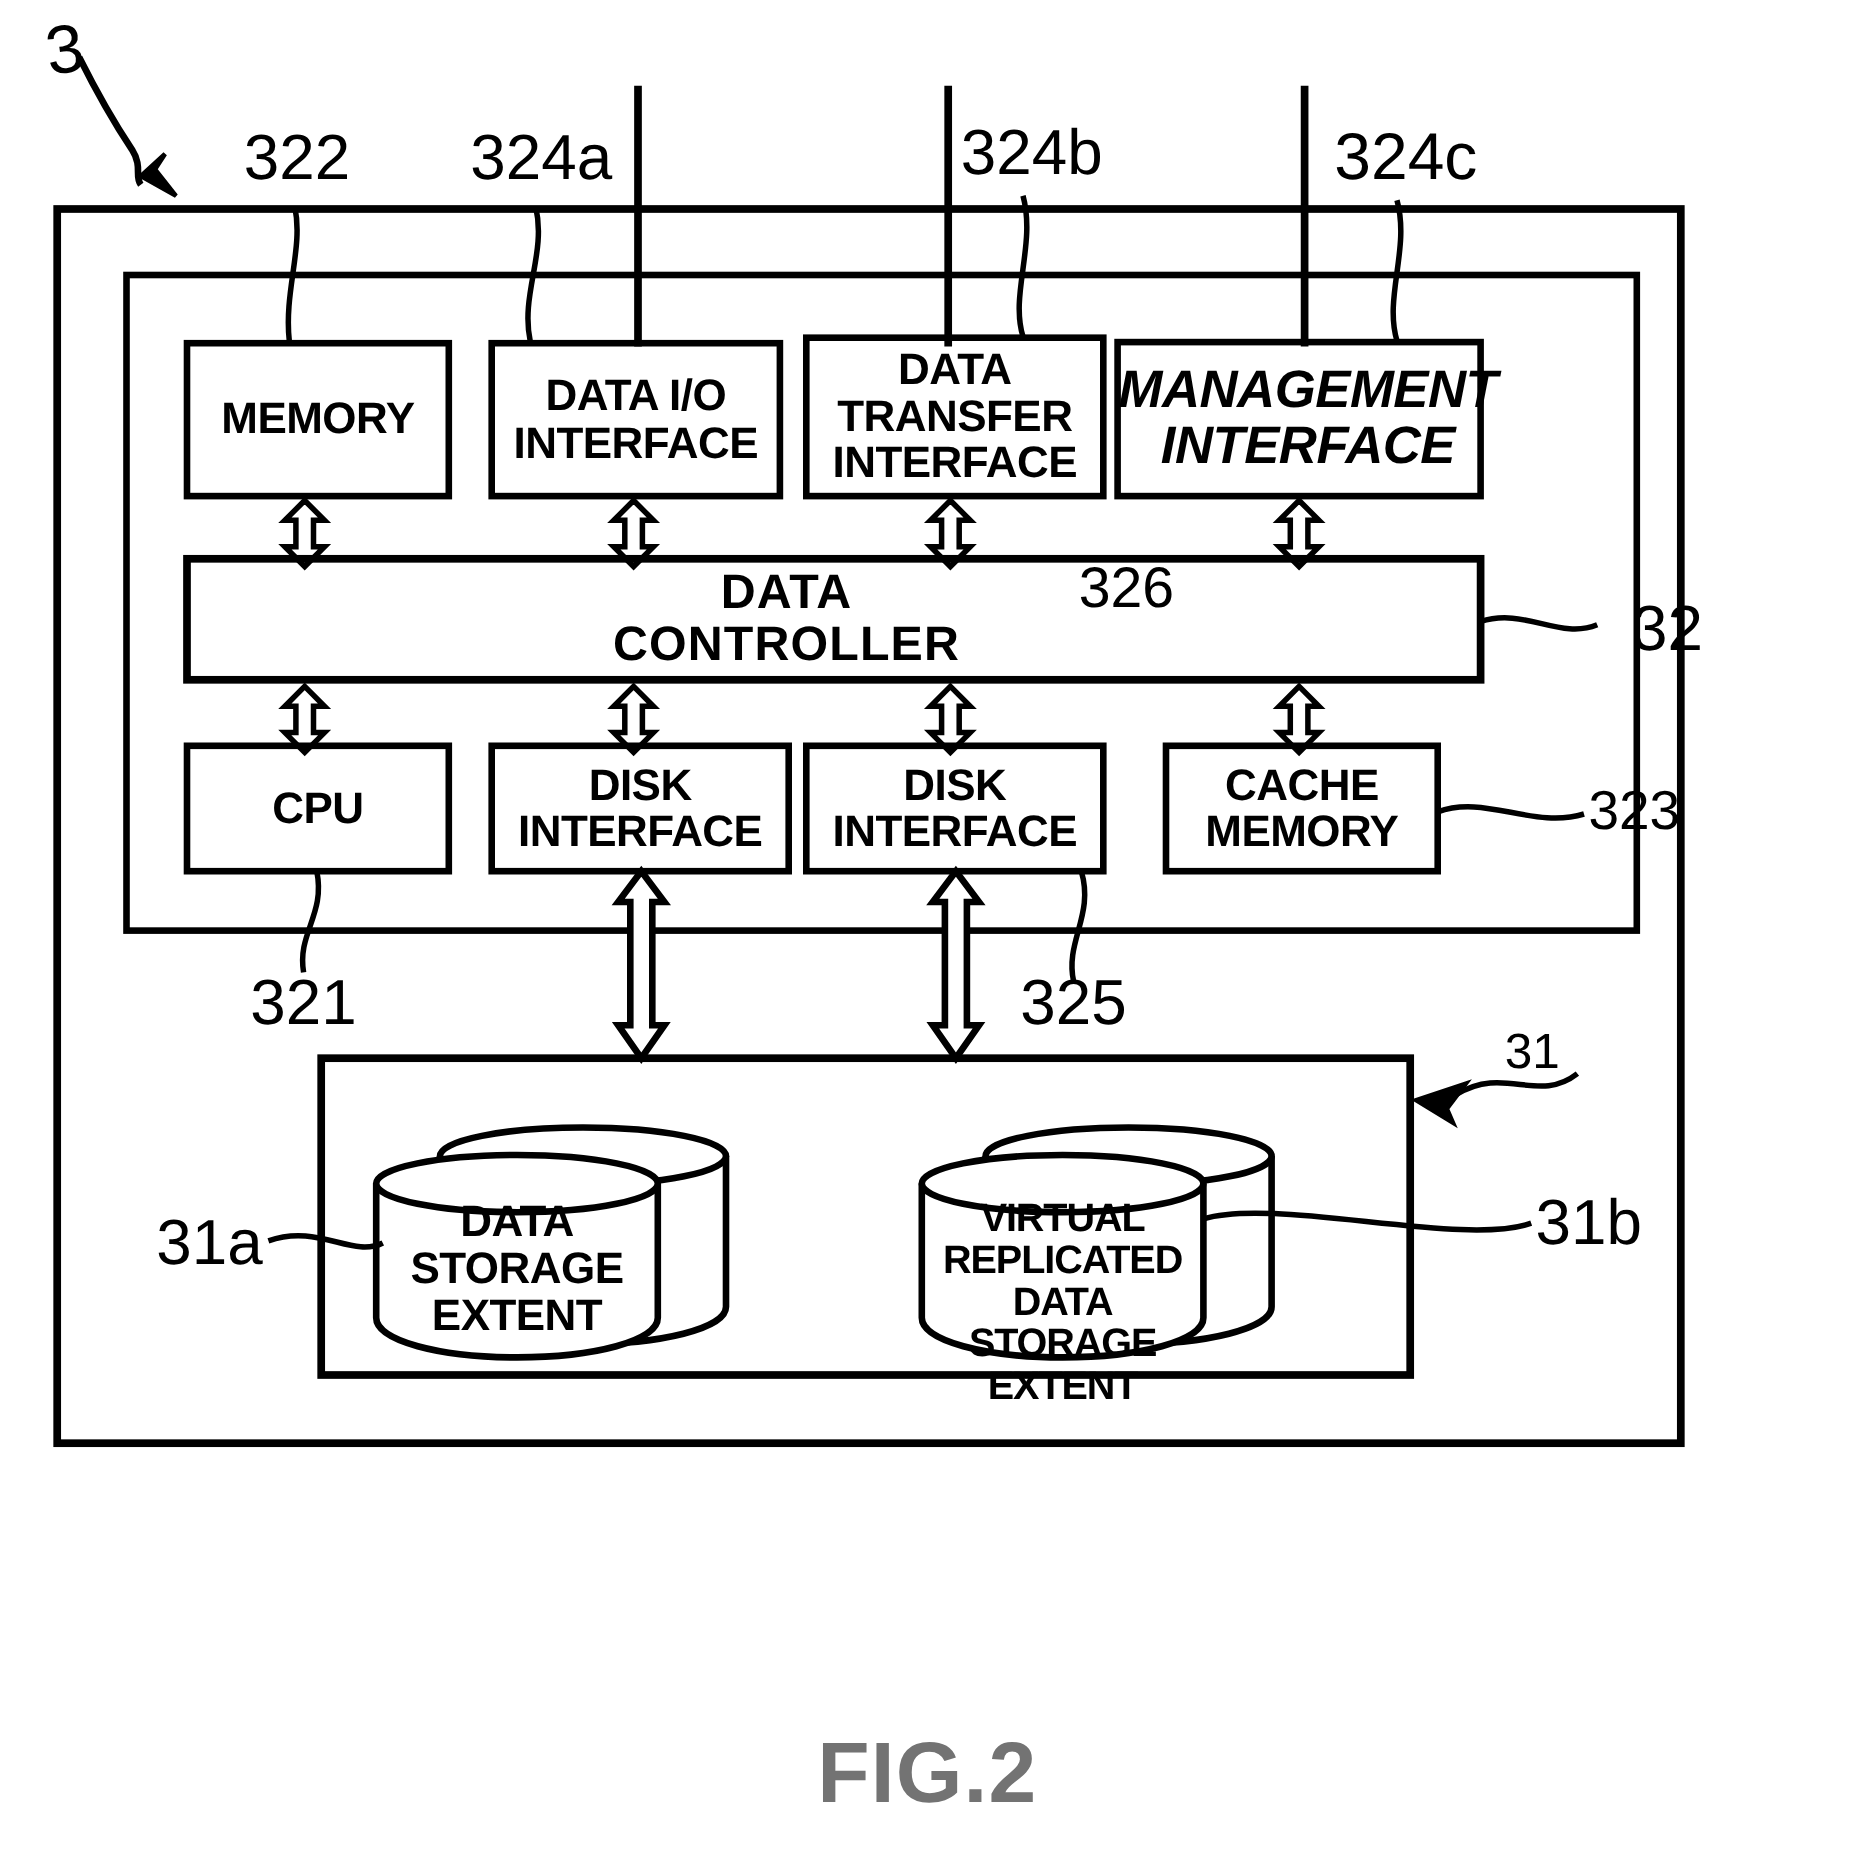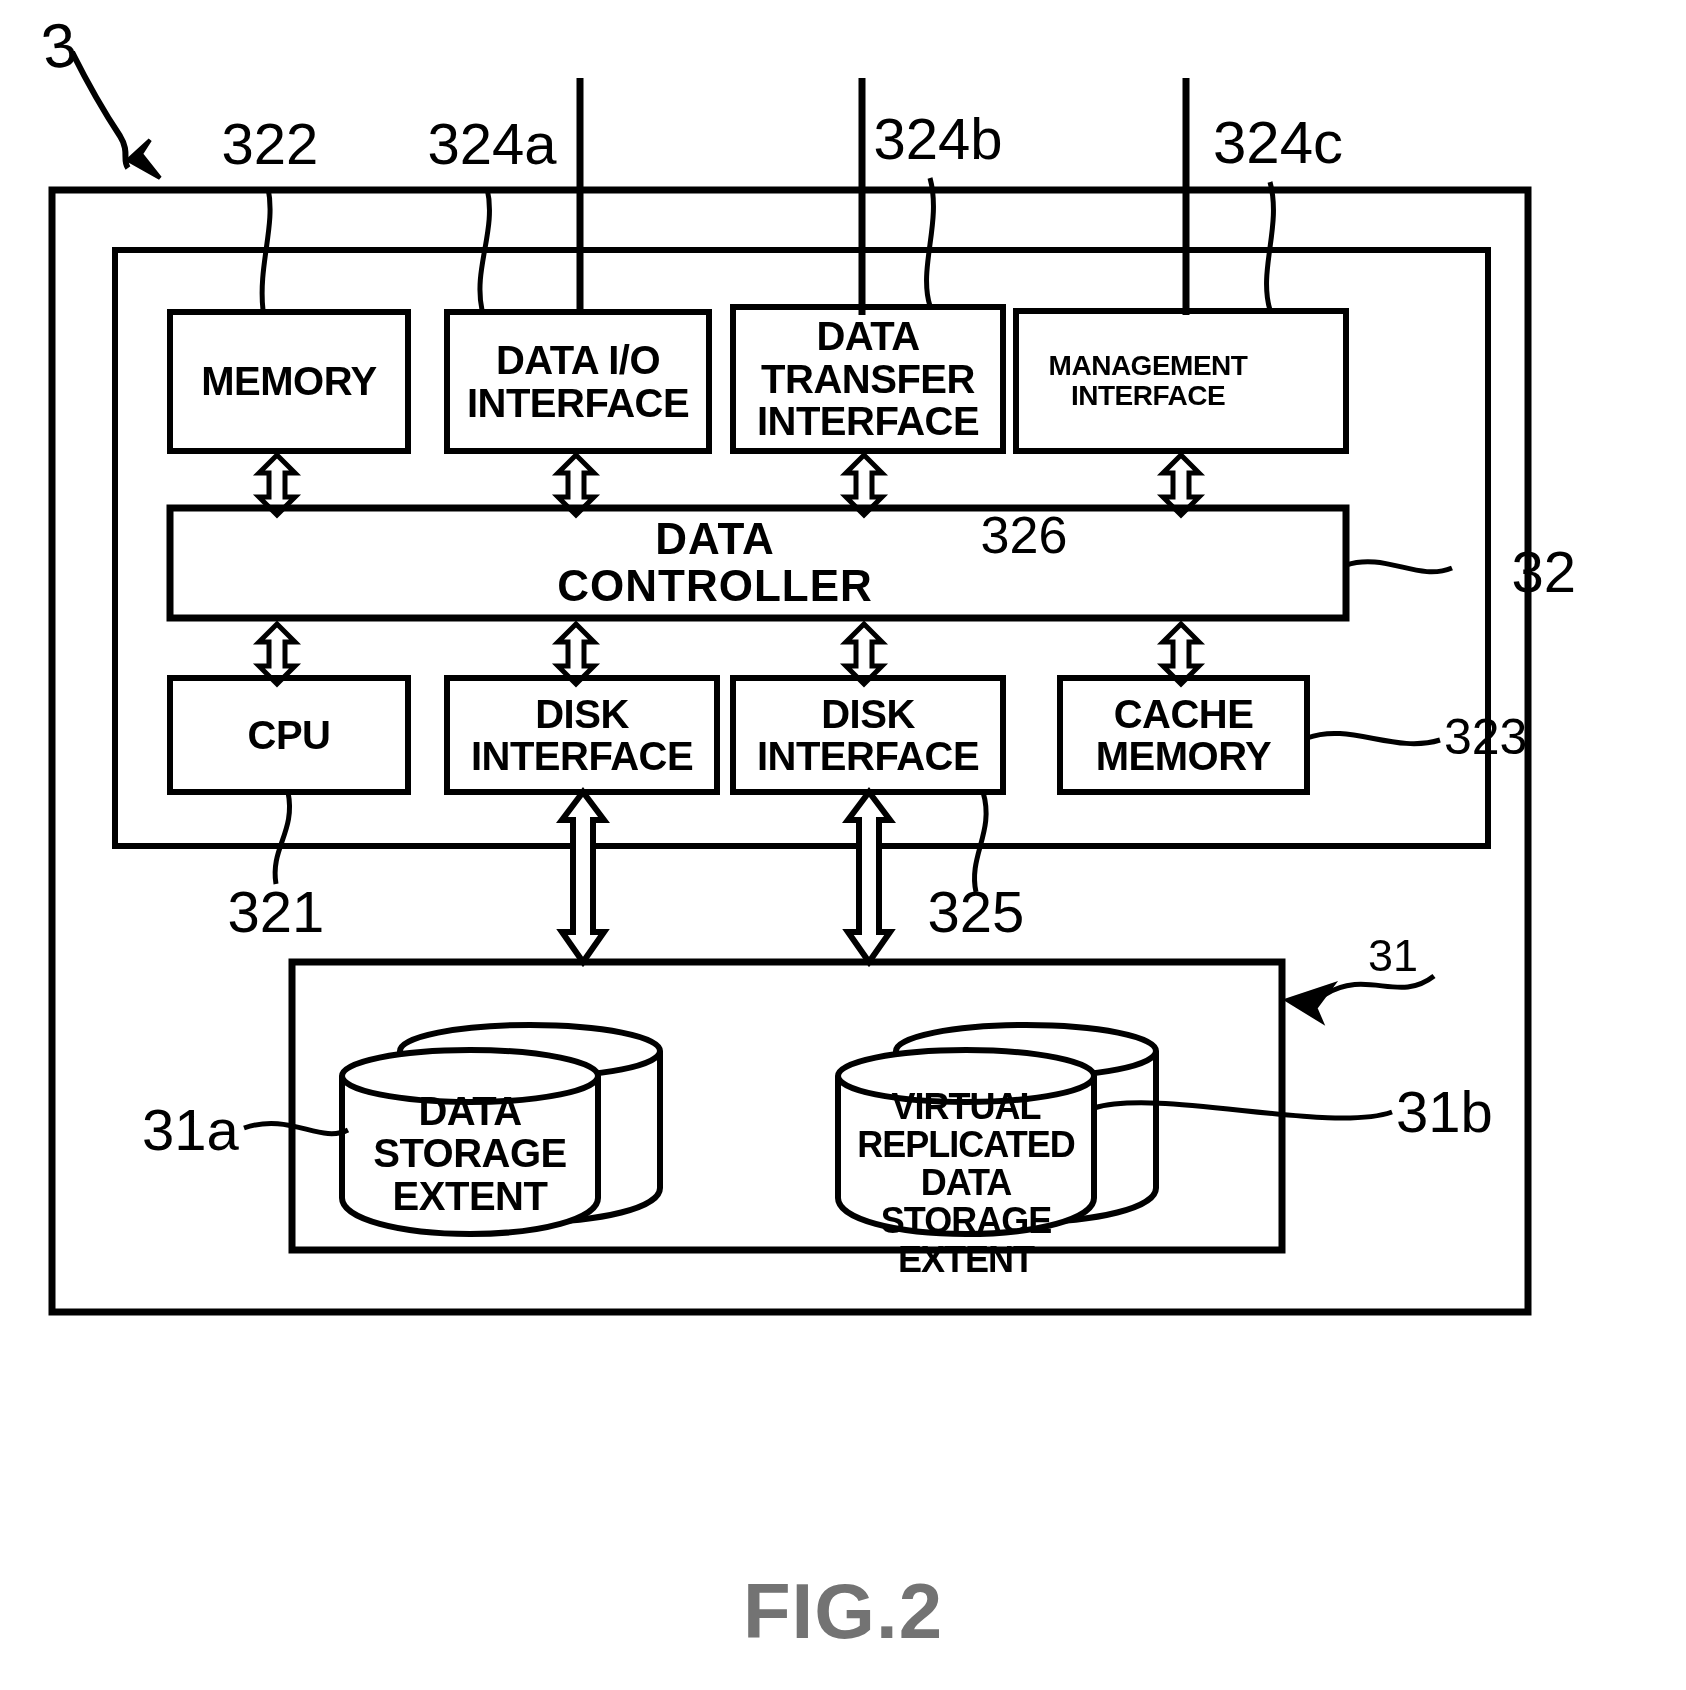--- a/index.html
+++ b/index.html
@@ -173,27 +173,27 @@
   <div class="ref" style="left:402px; top:110px; width:180px; font-size:58px;">324a</div>
   <div class="ref" style="left:848px; top:105px; width:180px; font-size:58px;">324b</div>
   <div class="ref" style="left:1188px; top:108px; width:180px; font-size:60px;">324c</div>
 
   <div class="lbl boxlabel" style="left:170px; top:312px; width:238px; height:139px; font-size:40px;">MEMORY</div>
   <div class="lbl boxlabel" style="left:447px; top:312px; width:262px; height:139px; font-size:40px;">DATA I/O
 INTERFACE</div>
   <div class="lbl boxlabel" style="left:733px; top:307px; width:270px; height:144px; font-size:40px;">DATA
 TRANSFER
 INTERFACE</div>
-  <div class="lbl boxlabel" style="left:983px; top:311px; width:330px; height:140px; font-size:28px;">MANAGEMENT
+  <div class="lbl boxlabel" style="left:1024px; top:311px; width:330px; height:140px; font-size:48px;font-style:italic;">MANAGEMENT
 INTERFACE</div>
 
   <div class="lbl boxlabel" style="left:500px; top:508px; width:430px; height:110px; font-size:44px; letter-spacing:1px;">DATA CONTROLLER</div>
   <div class="ref boxlabel" style="left:944px; top:480px; width:160px; height:110px; font-size:52px;">326</div>
 
-  <div class="ref" style="left:1456px; top:538px; width:120px; font-size:58px; text-align:right;">32</div>
+  <div class="ref" style="left:1456px; top:538px; width:120px; font-size:58px; text-align:center;">32</div>
   <div class="ref" style="left:1444px; top:708px; width:180px; font-size:50px; text-align:left;">323</div>
 
   <div class="lbl boxlabel" style="left:170px; top:678px; width:238px; height:114px; font-size:40px;">CPU</div>
   <div class="lbl boxlabel" style="left:447px; top:678px; width:270px; height:114px; font-size:40px;">DISK
 INTERFACE</div>
   <div class="lbl boxlabel" style="left:733px; top:678px; width:270px; height:114px; font-size:40px;">DISK
 INTERFACE</div>
   <div class="lbl boxlabel" style="left:1060px; top:678px; width:247px; height:114px; font-size:40px;">CACHE
 MEMORY</div>
 

